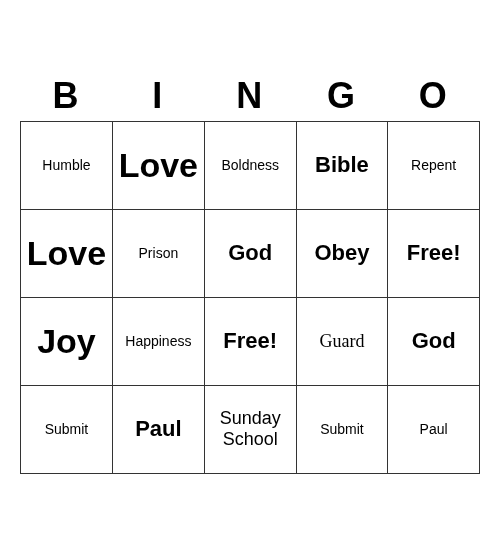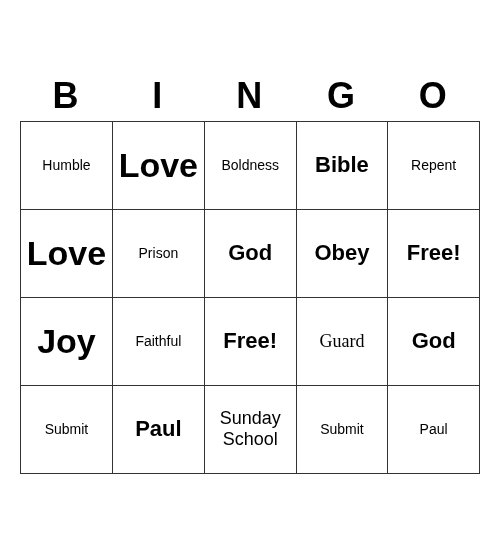--- a/index.html
+++ b/index.html
@@ -65,21 +65,21 @@
       </tr>
       <tr>
         <td style="font-size: 34px; font-weight: bold;">Love</td>
         <td style="font-size: 14px; font-weight: normal;">Prison</td>
         <td style="font-size: 22px; font-weight: bold;">God</td>
         <td style="font-size: 22px; font-weight: bold;">Obey</td>
         <td style="font-size: 22px; font-weight: bold;">Free!</td>
       </tr>
       <tr>
         <td style="font-size: 34px; font-weight: bold;">Joy</td>
-        <td style="font-size: 14px; font-weight: normal;">Faithful</td>
+        <td style="font-size: 14px; font-weight: normal;">Happiness</td>
         <td style="font-size: 22px; font-weight: bold;">Free!</td>
         <td style="font-size: 18px; font-weight: normal; font-family: Liberation Serif, serif;">Guard</td>
         <td style="font-size: 22px; font-weight: bold;">God</td>
       </tr>
       <tr>
         <td style="font-size: 14px; font-weight: normal;">Submit</td>
         <td style="font-size: 22px; font-weight: bold;">Paul</td>
         <td style="font-size: 18px; font-weight: normal;">Sunday<br>School</td>
         <td style="font-size: 14px; font-weight: normal;">Submit</td>
         <td style="font-size: 14px; font-weight: normal;">Paul</td>

